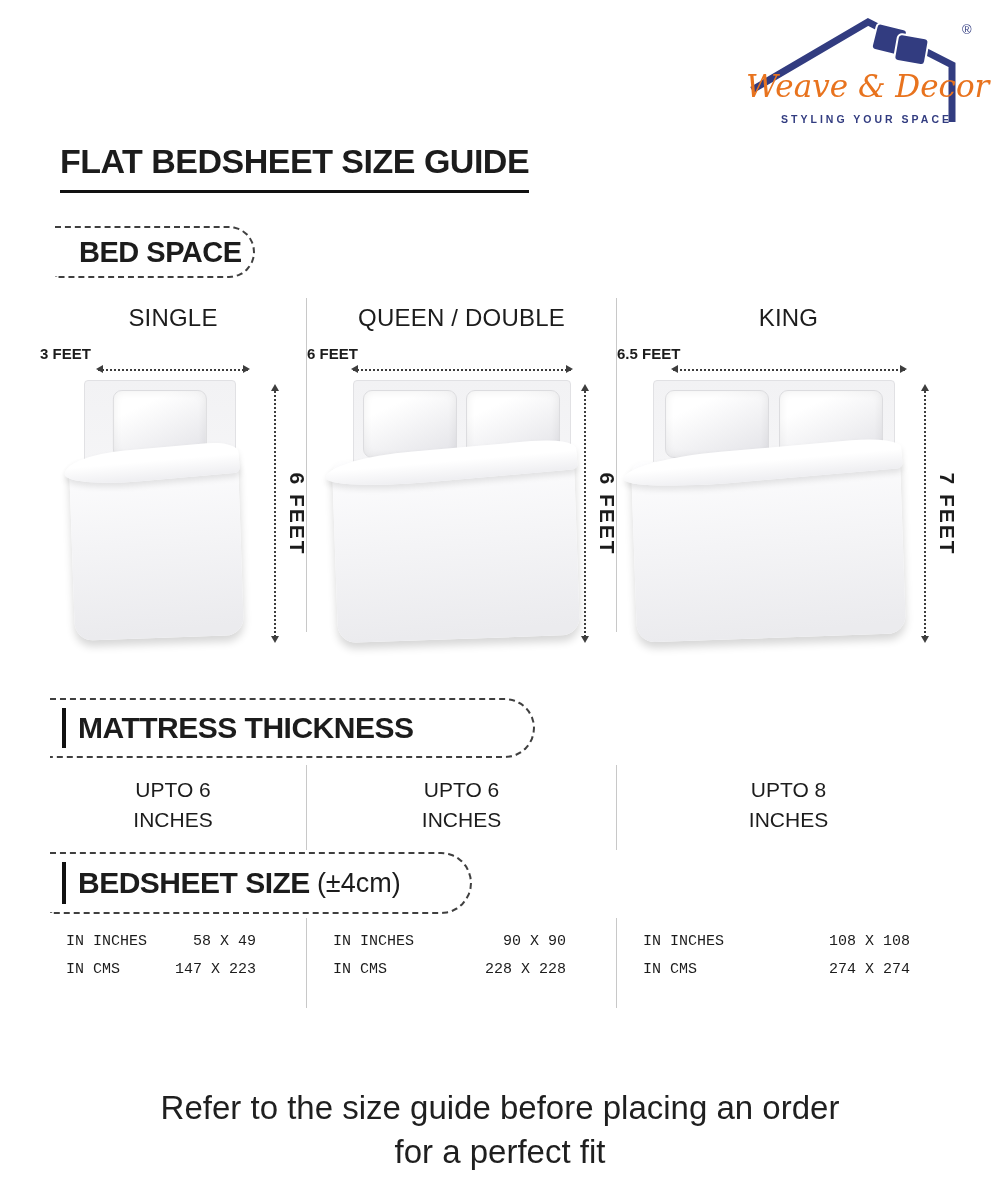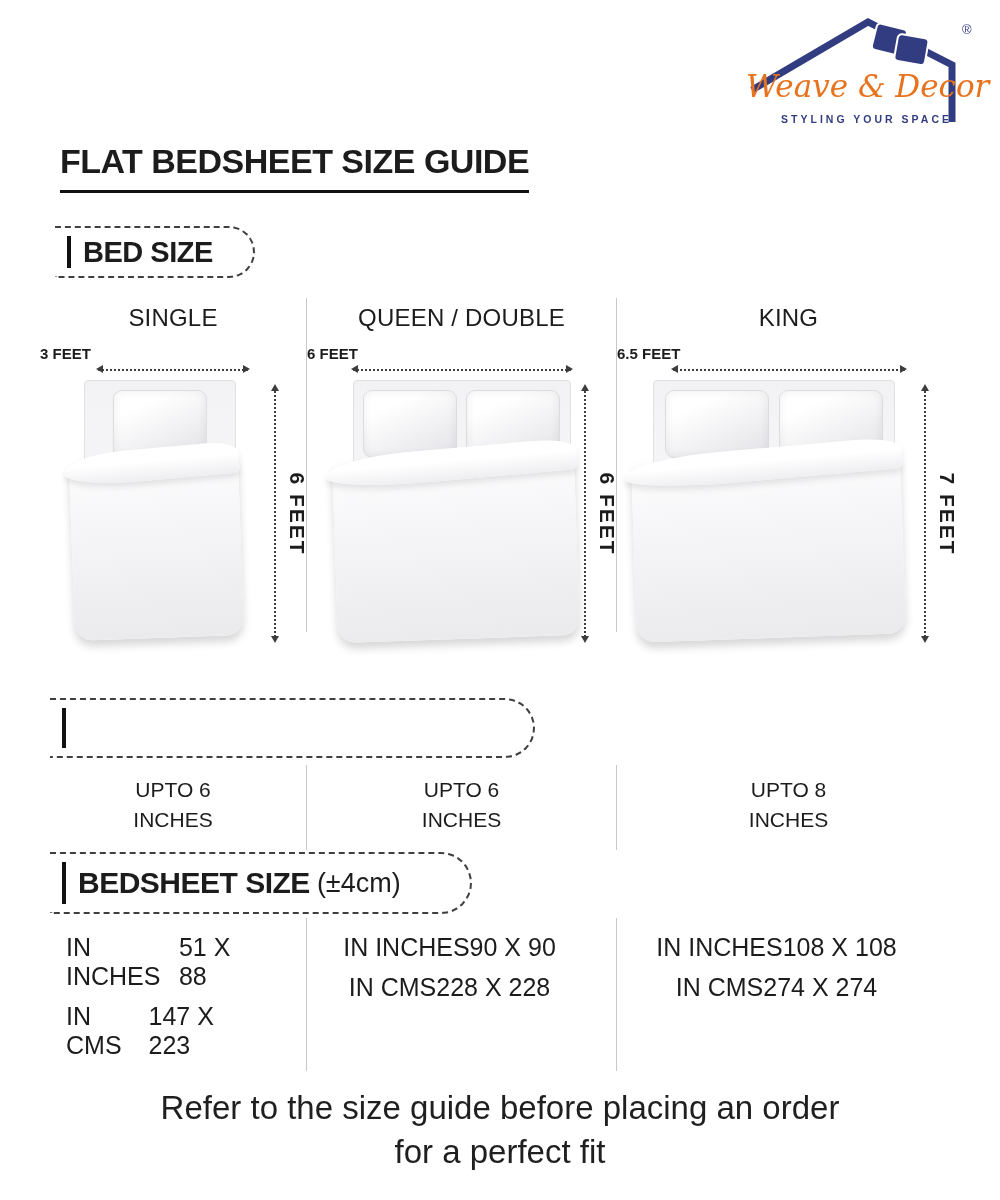--- a/index.html
+++ b/index.html
@@ -77,21 +77,21 @@
   .ah-d { left:-5px; bottom:-2px; border-left:4px solid transparent; border-right:4px solid transparent; border-top:7px solid #3d3d3d; }
   .v-label { position:absolute; left:9px; top:50%; transform:translateY(-50%);
              writing-mode:vertical-rl; text-orientation:mixed;
              font-size:21px; font-weight:800; letter-spacing:2px; white-space:nowrap; }
 
   
   .thick { text-align:center; font-size:21px; font-weight:500; line-height:1.45; padding-top:10px; }
 
   
   .size-table { padding:15px 50px 0 26px; }
-  .size-line { display:flex; justify-content:center; font-size:25px; font-weight:500; margin-bottom:11px; }
+  .size-line { display:flex; justify-content:space-between; font-size:15px; font-weight:500; margin-bottom:11px;font-family:Liberation Mono, monospace; }
 
   
   .footer { position:absolute; top:1086px; left:0; width:100%; text-align:center;
             font-size:33px; font-weight:300; color:#1f1f1f; line-height:1.32; }
 </style>
 </head>
 <body>
 
 <main class="canvas">
 
@@ -105,21 +105,21 @@
       <text x="216" y="22" font-size="13" fill="#323C80">®</text>
     </svg>
     <div class="wordmark">Weave &amp; Decor</div>
     <div class="tagline">STYLING YOUR SPACE</div>
   </div>
 
   <h1 class="page-title">FLAT BEDSHEET SIZE GUIDE</h1>
 
   <div class="badge badge-bedsize">
     <span class="bar"></span>
-    <span class="label">BED SIZE</span>
+    <span class="label">BED SPACE</span>
   </div>
 
   <section class="row beds-row">
 
     <div class="col colA divided">
       <div class="bed-name">SINGLE</div>
       <div class="width-label">3 FEET</div>
       <div class="h-dim">
           <span class="ah ah-l"></span>
           <span class="ah ah-r"></span>
@@ -178,20 +178,21 @@
       <div class="v-dim">
         <span class="ah ah-u"></span>
           <span class="ah ah-d"></span>
         <span class="v-label">7 FEET</span>
       </div>
     </div>
   </section>
 
   <div class="badge badge-mattress">
     <span class="bar"></span>
+    <span class="label">MATTRESS THICKNESS</span>
   </div>
 
   <section class="row thickness-row">
     <div class="col divided">
       <div class="thick">
         <div>UPTO 6</div>
         <div>INCHES</div>
       </div>
     </div>
     <div class="col divided">
@@ -212,21 +213,21 @@
     <span class="bar"></span>
     <span class="label">BEDSHEET SIZE</span>
     <span class="label-light">(±4cm)</span>
   </div>
 
   <section class="row sizes-row">
     <div class="col divided">
       <div class="size-table">
         <div class="size-line">
           <span>IN INCHES</span>
-          <span>51 X 88</span>
+          <span>58 X 49</span>
         </div>
         <div class="size-line">
           <span>IN CMS</span>
           <span>147 X 223</span>
         </div>
       </div>
     </div>
     <div class="col divided">
       <div class="size-table">
         <div class="size-line">

